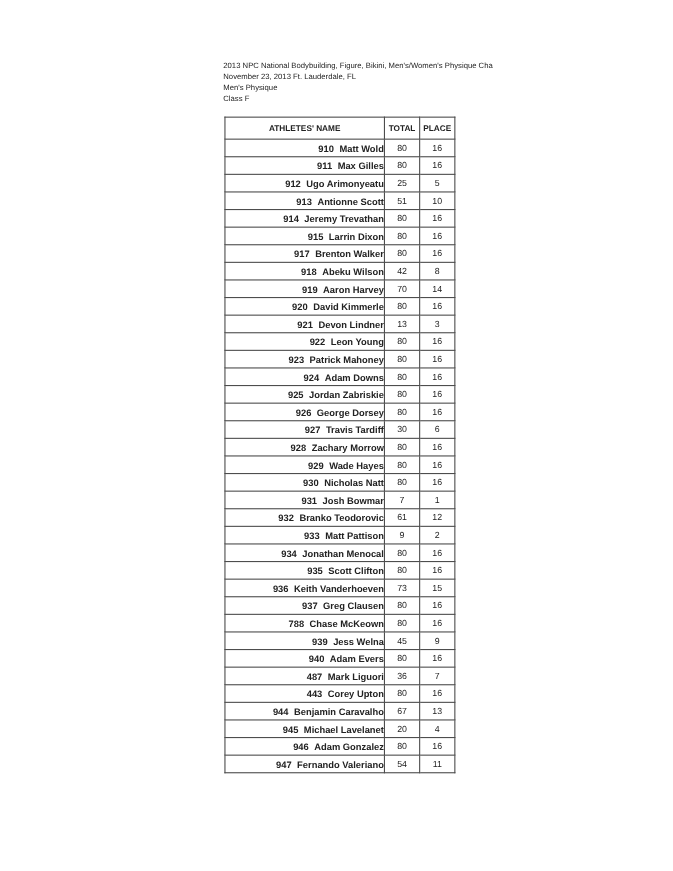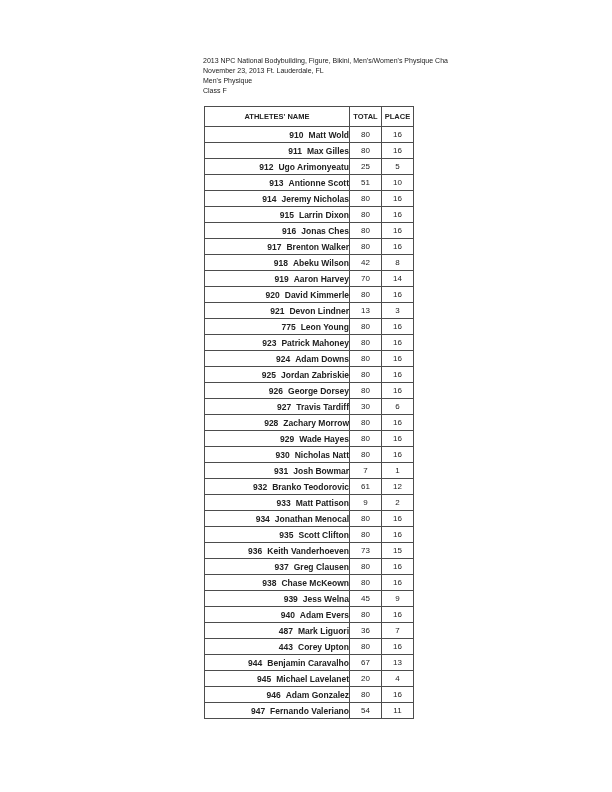--- a/index.html
+++ b/index.html
@@ -109,31 +109,26 @@
           <td class="col-name"><span class="num">912</span><span class="nm">Ugo Arimonyeatu</span></td>
           <td class="col-total">25</td>
           <td class="col-place">5</td>
         </tr>
         <tr>
           <td class="col-name"><span class="num">913</span><span class="nm">Antionne Scott</span></td>
           <td class="col-total">51</td>
           <td class="col-place">10</td>
         </tr>
         <tr>
-          <td class="col-name"><span class="num">914</span><span class="nm">Jeremy Nicholas</span></td>
+          <td class="col-name"><span class="num">914</span><span class="nm">Jeremy Trevathan</span></td>
           <td class="col-total">80</td>
           <td class="col-place">16</td>
         </tr>
         <tr>
           <td class="col-name"><span class="num">915</span><span class="nm">Larrin Dixon</span></td>
-          <td class="col-total">80</td>
-          <td class="col-place">16</td>
-        </tr>
-        <tr>
-          <td class="col-name"><span class="num">916</span><span class="nm">Jonas Ches</span></td>
           <td class="col-total">80</td>
           <td class="col-place">16</td>
         </tr>
         <tr>
           <td class="col-name"><span class="num">917</span><span class="nm">Brenton Walker</span></td>
           <td class="col-total">80</td>
           <td class="col-place">16</td>
         </tr>
         <tr>
           <td class="col-name"><span class="num">918</span><span class="nm">Abeku Wilson</span></td>
@@ -149,21 +144,21 @@
           <td class="col-name"><span class="num">920</span><span class="nm">David Kimmerle</span></td>
           <td class="col-total">80</td>
           <td class="col-place">16</td>
         </tr>
         <tr>
           <td class="col-name"><span class="num">921</span><span class="nm">Devon Lindner</span></td>
           <td class="col-total">13</td>
           <td class="col-place">3</td>
         </tr>
         <tr>
-          <td class="col-name"><span class="num">775</span><span class="nm">Leon Young</span></td>
+          <td class="col-name"><span class="num">922</span><span class="nm">Leon Young</span></td>
           <td class="col-total">80</td>
           <td class="col-place">16</td>
         </tr>
         <tr>
           <td class="col-name"><span class="num">923</span><span class="nm">Patrick Mahoney</span></td>
           <td class="col-total">80</td>
           <td class="col-place">16</td>
         </tr>
         <tr>
           <td class="col-name"><span class="num">924</span><span class="nm">Adam Downs</span></td>
@@ -229,21 +224,21 @@
           <td class="col-name"><span class="num">936</span><span class="nm">Keith Vanderhoeven</span></td>
           <td class="col-total">73</td>
           <td class="col-place">15</td>
         </tr>
         <tr>
           <td class="col-name"><span class="num">937</span><span class="nm">Greg Clausen</span></td>
           <td class="col-total">80</td>
           <td class="col-place">16</td>
         </tr>
         <tr>
-          <td class="col-name"><span class="num">938</span><span class="nm">Chase McKeown</span></td>
+          <td class="col-name"><span class="num">788</span><span class="nm">Chase McKeown</span></td>
           <td class="col-total">80</td>
           <td class="col-place">16</td>
         </tr>
         <tr>
           <td class="col-name"><span class="num">939</span><span class="nm">Jess Welna</span></td>
           <td class="col-total">45</td>
           <td class="col-place">9</td>
         </tr>
         <tr>
           <td class="col-name"><span class="num">940</span><span class="nm">Adam Evers</span></td>

